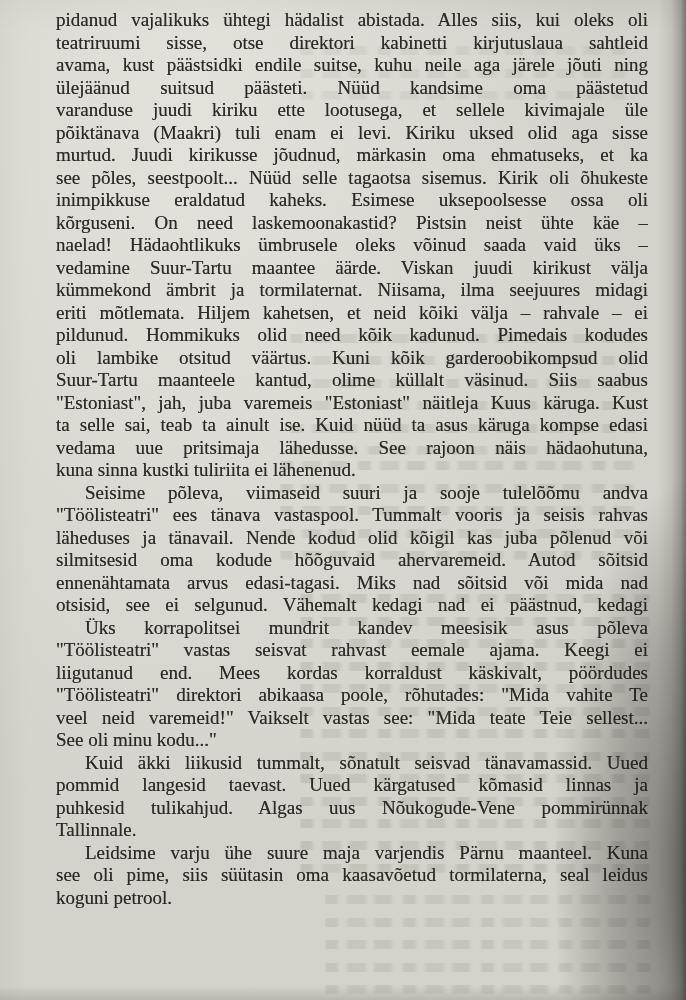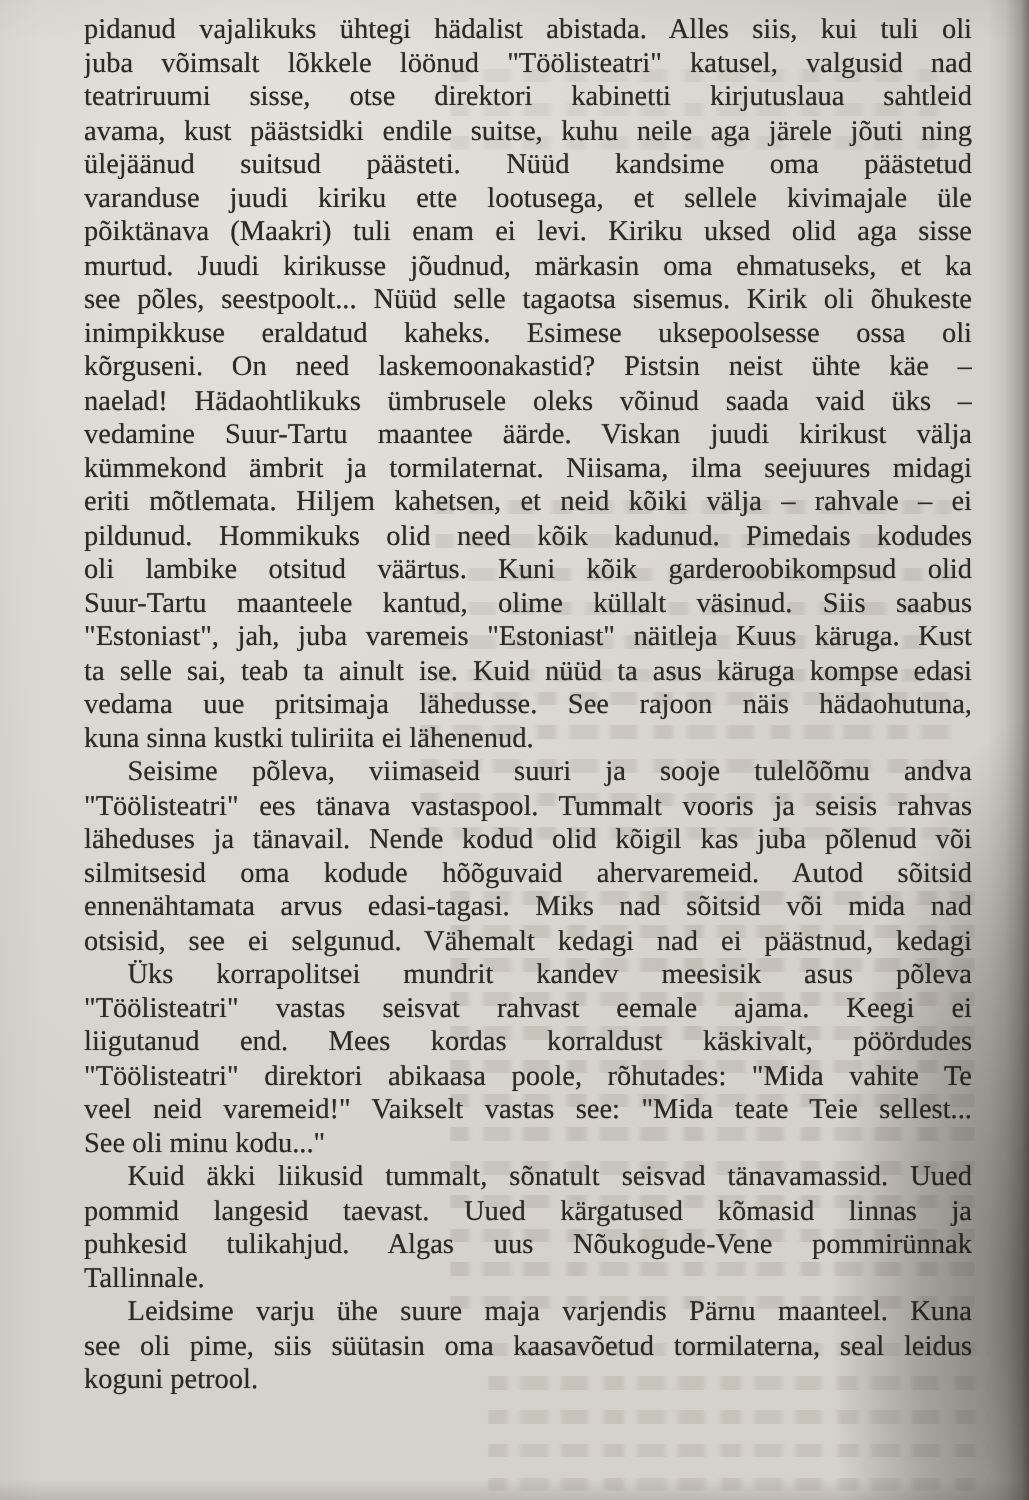--- a/index.html
+++ b/index.html
@@ -73,22 +73,21 @@
 <body>
 
 <div class="page">
   <div class="ghost g1"></div>
   <div class="ghost g2"></div>
   <div class="ghost g3"></div>
   <div class="ghost g4"></div>
   <div class="ghost g5"></div>
 
   <div class="text-block">
-      <div class="line">pidanud vajalikuks ühtegi hädalist abistada. Alles siis, kui tuli oli</div>
-      <div class="line">juba võimsalt lõkkele löönud "Töölisteatri" katusel, valgusid nad</div>
+      <div class="line">pidanud vajalikuks ühtegi hädalist abistada. Alles siis, kui oleks oli</div>
       <div class="line">teatriruumi sisse, otse direktori kabinetti kirjutuslaua sahtleid</div>
       <div class="line">avama, kust päästsidki endile suitse, kuhu neile aga järele jõuti ning</div>
       <div class="line">ülejäänud suitsud päästeti. Nüüd kandsime oma päästetud</div>
       <div class="line">varanduse juudi kiriku ette lootusega, et sellele kivimajale üle</div>
       <div class="line">põiktänava (Maakri) tuli enam ei levi. Kiriku uksed olid aga sisse</div>
       <div class="line">murtud. Juudi kirikusse jõudnud, märkasin oma ehmatuseks, et ka</div>
       <div class="line">see põles, seestpoolt... Nüüd selle tagaotsa sisemus. Kirik oli õhukeste</div>
       <div class="line">inimpikkuse eraldatud kaheks. Esimese uksepoolsesse ossa oli</div>
       <div class="line">kõrguseni. On need laskemoonakastid? Pistsin neist ühte käe –</div>
       <div class="line">naelad! Hädaohtlikuks ümbrusele oleks võinud saada vaid üks –</div>

